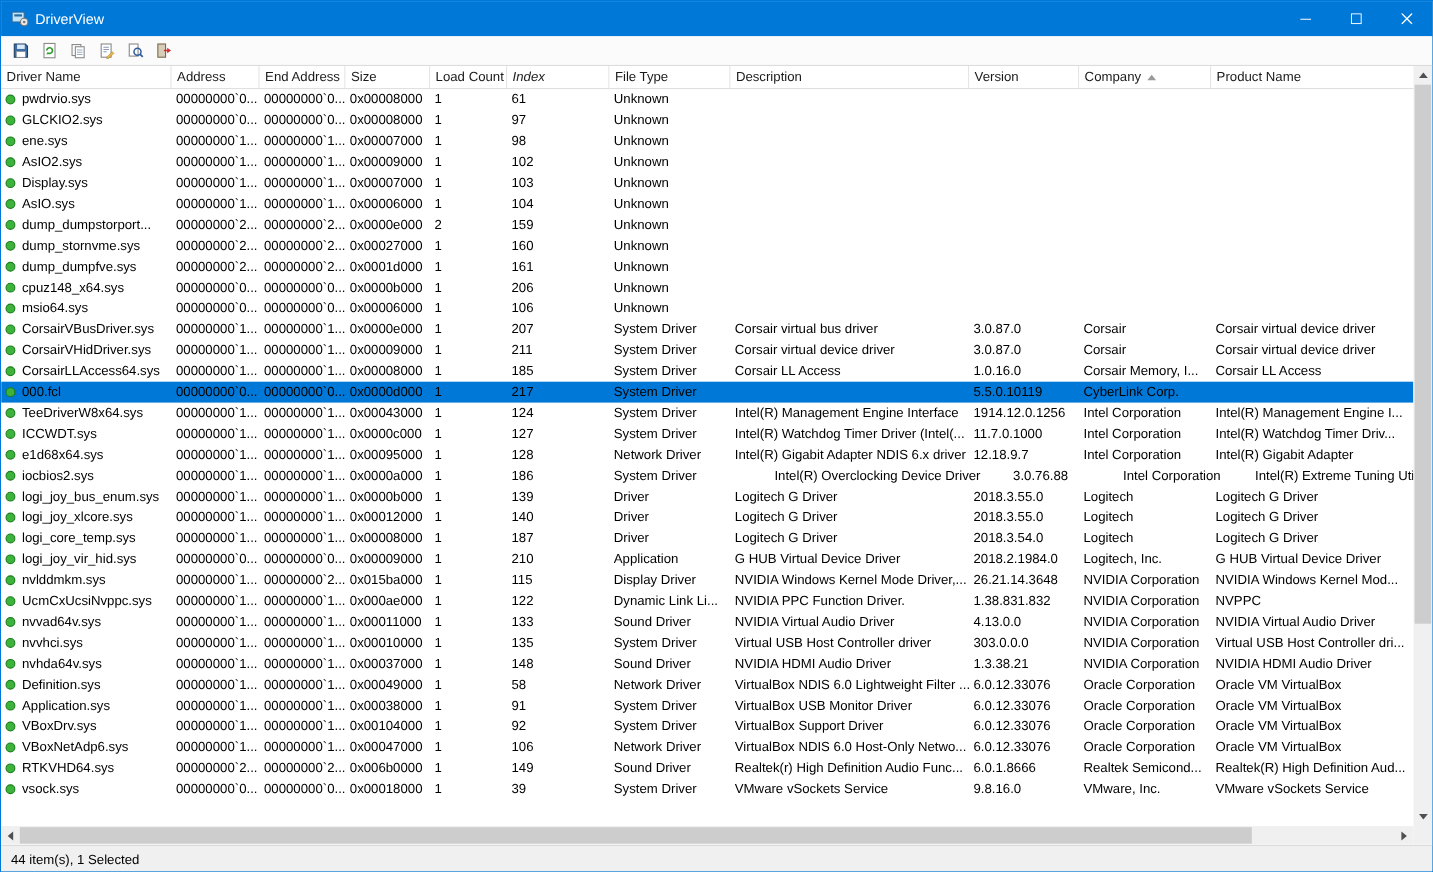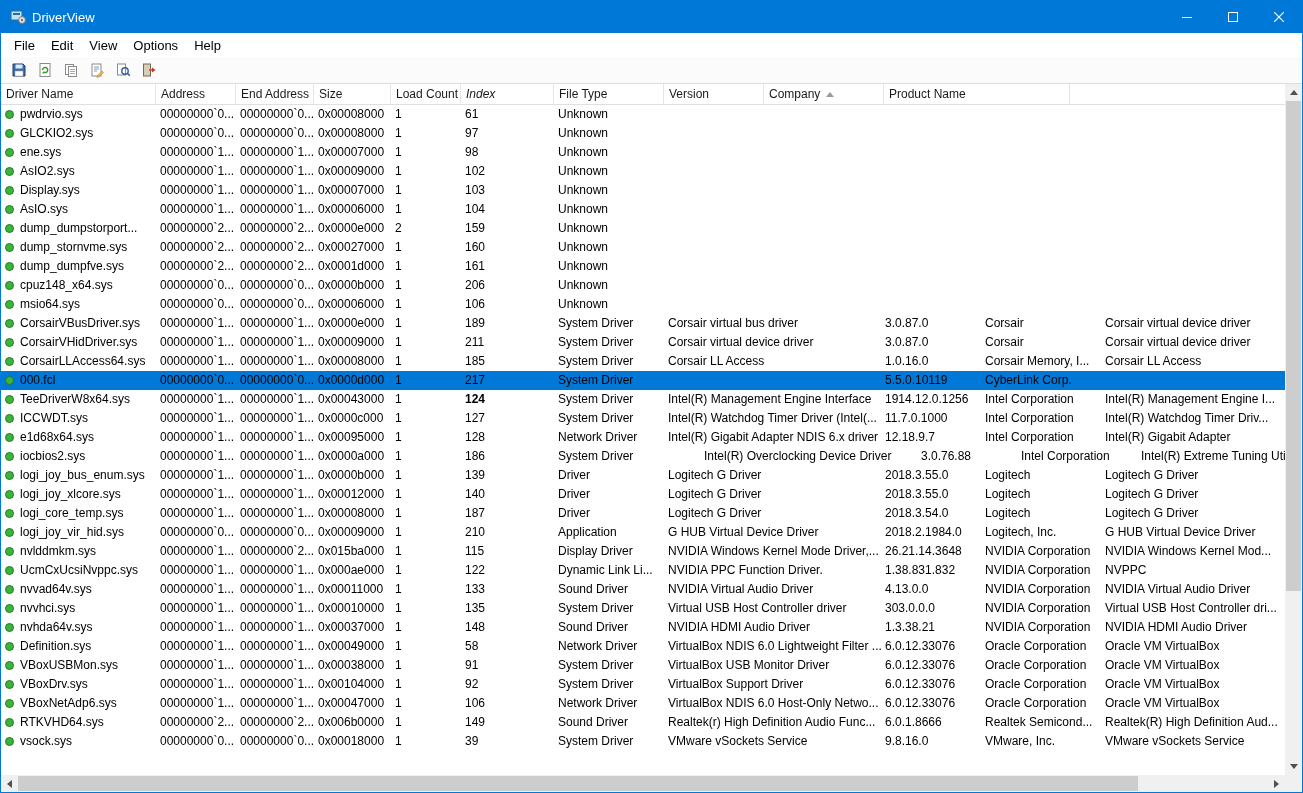--- a/index.html
+++ b/index.html
@@ -92,27 +92,20 @@
           </svg>
       </div>
       <div class="win-btn">
         <svg width="10" height="10">
             <path d="M0 0 L10 10 M10 0 L0 10" stroke="#fff" stroke-width="1.2"></path>
           </svg>
       </div>
     </div>
   </div>
 
-  <div class="menubar">
-    <span class="menu-item">File</span>
-    <span class="menu-item">Edit</span>
-    <span class="menu-item">View</span>
-    <span class="menu-item">Options</span>
-    <span class="menu-item">Help</span>
-  </div>
 
   <div class="toolbar">
     <div class="tool-btn">
       <svg viewBox="0 0 16 16" width="16" height="16">
         <path d="M2 2h10l2 2v10H2z" fill="#3a6ea5" stroke="#1f3f66" stroke-width="1"></path>
         <rect x="4.5" y="2.5" width="7" height="4" fill="#dce9f7"></rect>
         <rect x="4" y="9" width="8" height="5" fill="#fff" stroke="#999" stroke-width="0.5"></rect>
       </svg>
     </div>
     <div class="tool-btn">
@@ -168,20 +161,23 @@
         </div>
         <div class="hcell" style="width: 70px;">
           <span>Load Count</span>
         </div>
         <div class="hcell" style="width: 93px; font-style: italic;">
           <span>Index</span>
         </div>
         <div class="hcell" style="width: 110px;">
           <span>File Type</span>
         </div>
+        <div class="hcell" style="width: 217px;">
+          <span>Description</span>
+        </div>
         <div class="hcell" style="width: 100px;">
           <span>Version</span>
         </div>
         <div class="hcell" style="width: 120px;">
           <span>Company</span>
           <span class="sortarrow"></span>
         </div>
         <div class="hcell" style="width: 186px;">
           <span>Product Name</span>
         </div>
@@ -365,21 +361,21 @@
         </div>
         <div class="row">
           <div class="cell" style="width: 155px;">
             <span class="dot"></span>
             <span>CorsairVBusDriver.sys</span>
           </div>
           <div class="cell" style="width: 80px;">00000000`1...</div>
           <div class="cell" style="width: 78px;">00000000`1...</div>
           <div class="cell" style="width: 77px;">0x0000e000</div>
           <div class="cell" style="width: 70px;">1</div>
-          <div class="cell" style="width: 93px;">189</div>
+          <div class="cell" style="width: 93px;">207</div>
           <div class="cell" style="width: 110px;">System Driver</div>
           <div class="cell" style="width: 217px;">Corsair virtual bus driver</div>
           <div class="cell" style="width: 100px;">3.0.87.0</div>
           <div class="cell" style="width: 120px;">Corsair</div>
           <div class="cell" style="width: 186px;">Corsair virtual device driver</div>
         </div>
         <div class="row">
           <div class="cell" style="width: 155px;">
             <span class="dot"></span>
             <span>CorsairVHidDriver.sys</span>
@@ -429,21 +425,21 @@
         </div>
         <div class="row">
           <div class="cell" style="width: 155px;">
             <span class="dot"></span>
             <span>TeeDriverW8x64.sys</span>
           </div>
           <div class="cell" style="width: 80px;">00000000`1...</div>
           <div class="cell" style="width: 78px;">00000000`1...</div>
           <div class="cell" style="width: 77px;">0x00043000</div>
           <div class="cell" style="width: 70px;">1</div>
-          <div class="cell" style="width: 93px; font-weight: bold;">124</div>
+          <div class="cell" style="width: 93px;">124</div>
           <div class="cell" style="width: 110px;">System Driver</div>
           <div class="cell" style="width: 217px;">Intel(R) Management Engine Interface</div>
           <div class="cell" style="width: 100px;">1914.12.0.1256</div>
           <div class="cell" style="width: 120px;">Intel Corporation</div>
           <div class="cell" style="width: 186px;">Intel(R) Management Engine I...</div>
         </div>
         <div class="row">
           <div class="cell" style="width: 155px;">
             <span class="dot"></span>
             <span>ICCWDT.sys</span>
@@ -647,21 +643,21 @@
           <div class="cell" style="width: 93px;">58</div>
           <div class="cell" style="width: 110px;">Network Driver</div>
           <div class="cell" style="width: 217px;">VirtualBox NDIS 6.0 Lightweight Filter ...</div>
           <div class="cell" style="width: 100px;">6.0.12.33076</div>
           <div class="cell" style="width: 120px;">Oracle Corporation</div>
           <div class="cell" style="width: 186px;">Oracle VM VirtualBox</div>
         </div>
         <div class="row">
           <div class="cell" style="width: 155px;">
             <span class="dot"></span>
-            <span>VBoxUSBMon.sys</span>
+            <span>Application.sys</span>
           </div>
           <div class="cell" style="width: 80px;">00000000`1...</div>
           <div class="cell" style="width: 78px;">00000000`1...</div>
           <div class="cell" style="width: 77px;">0x00038000</div>
           <div class="cell" style="width: 70px;">1</div>
           <div class="cell" style="width: 93px;">91</div>
           <div class="cell" style="width: 110px;">System Driver</div>
           <div class="cell" style="width: 217px;">VirtualBox USB Monitor Driver</div>
           <div class="cell" style="width: 100px;">6.0.12.33076</div>
           <div class="cell" style="width: 120px;">Oracle Corporation</div>
@@ -747,14 +743,17 @@
           <div class="tri-left"></div>
         </div>
       <div class="hthumb"></div>
       <div class="arrow right">
           <div class="tri-right"></div>
         </div>
     </div>
     <div class="corner"></div>
   </div>
 
+  <div class="statusbar">
+    <span>44 item(s), 1 Selected</span>
+  </div>
 
 </div>
 
 </body></html>

